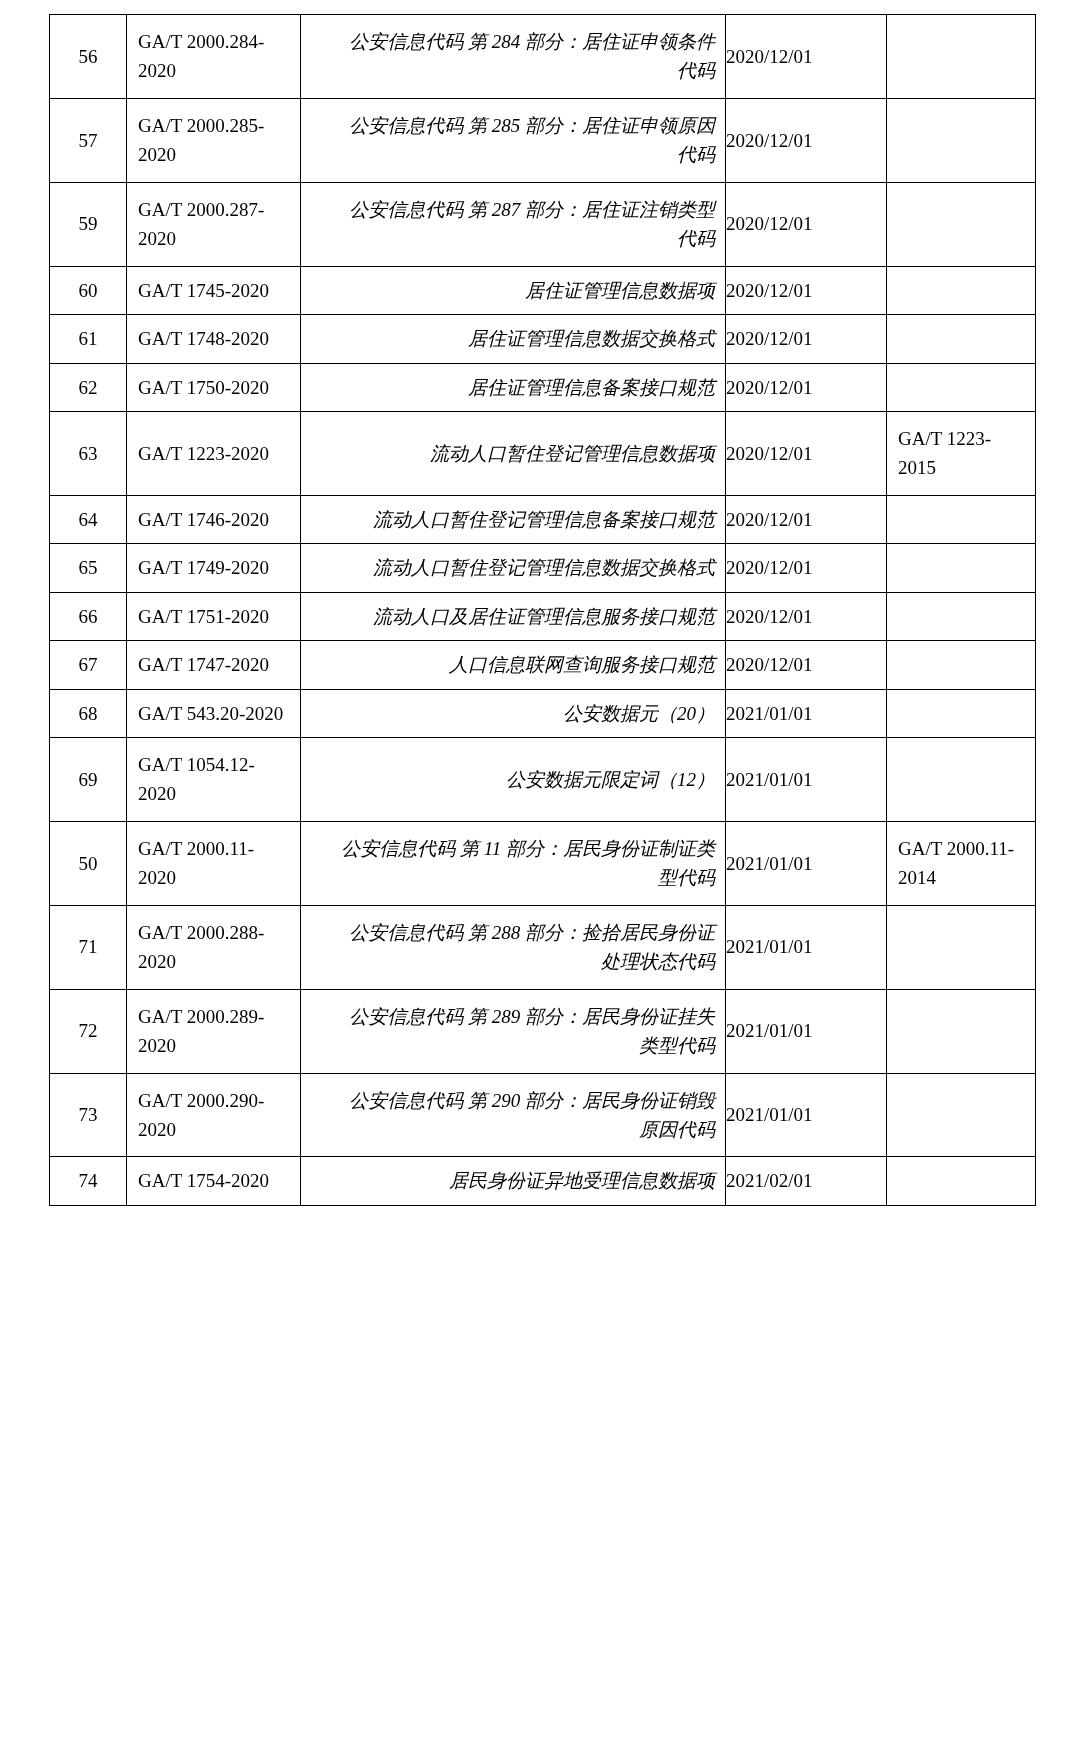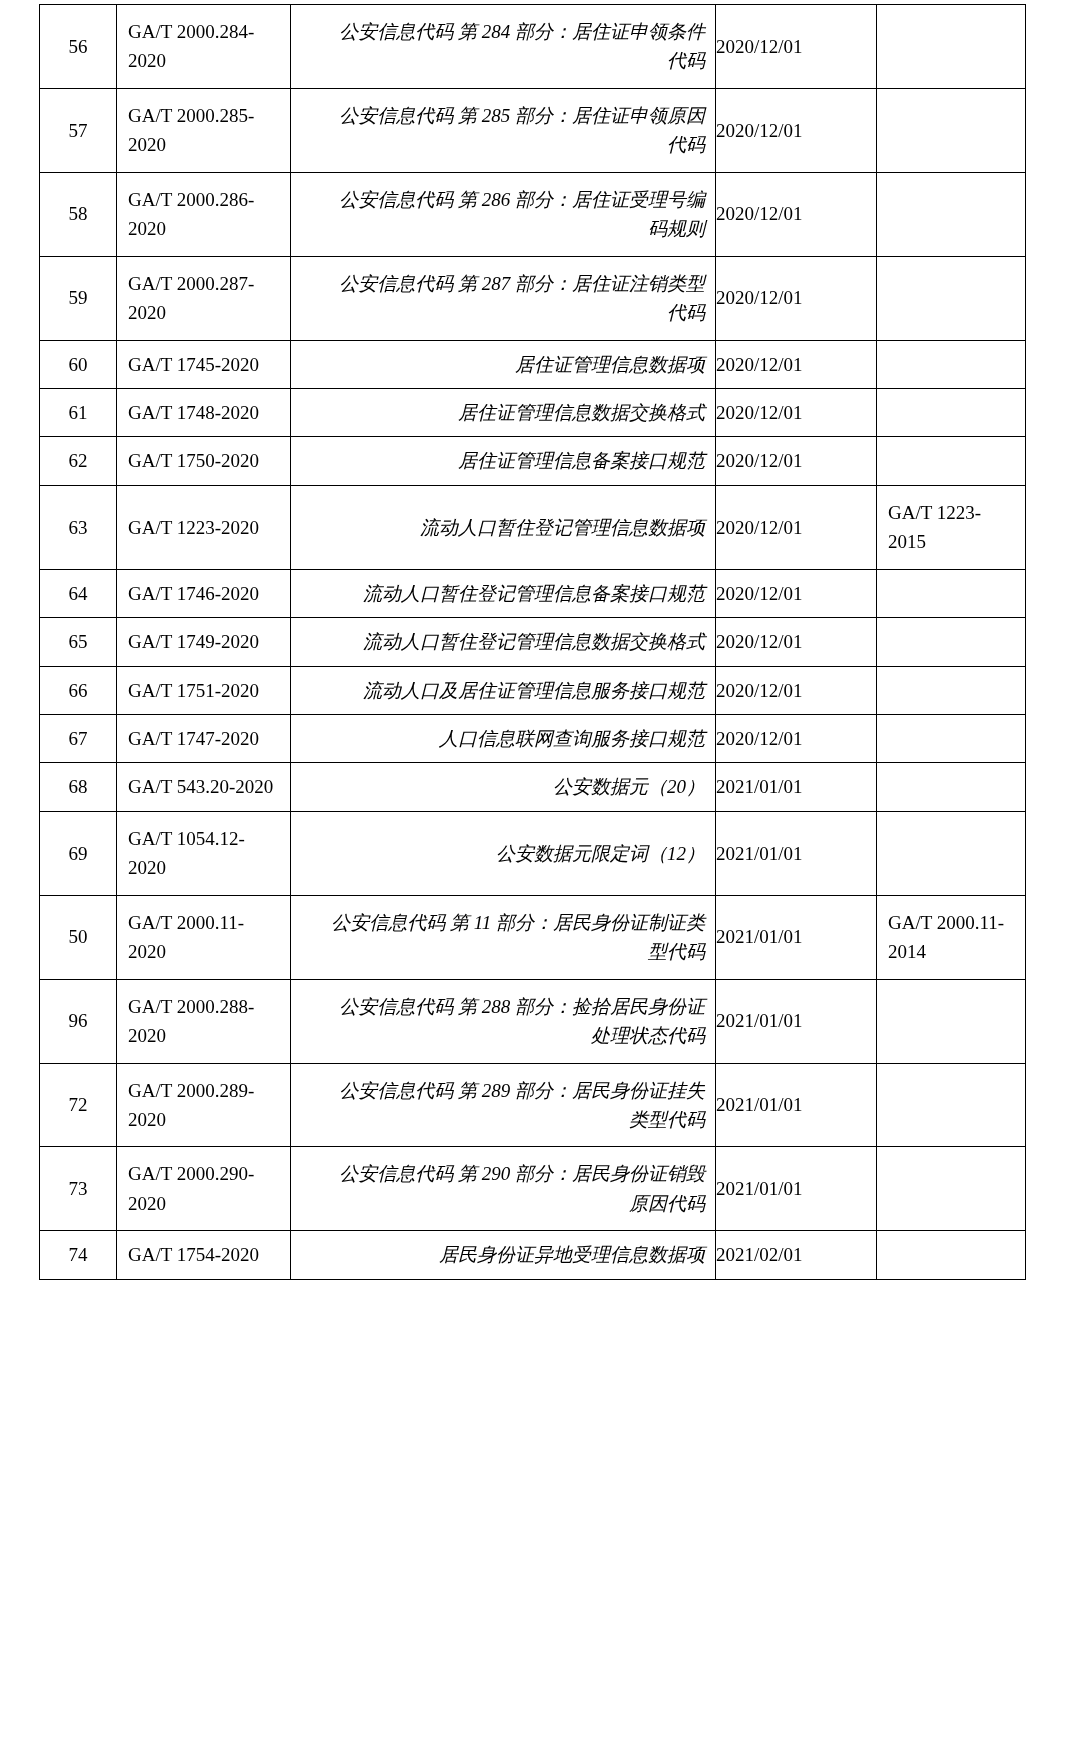--- a/index.html
+++ b/index.html
@@ -17,21 +17,21 @@
   .page {
     position: relative;
     width: 1080px;
     height: 1762px;
     box-sizing: border-box;
     padding: 0 35px 0 35px;
   }
   table.std-table {
     border-collapse: collapse;
     width: 925px;
-    margin: 4px;
+    margin: 14px;
     table-layout: fixed;
     padding-left: 11px;
   }
   table.std-table td {
     border: 1.5px solid #000000;
     padding: 0;
     vertical-align: middle;
     font-size: 19px;
     line-height: 1.55;
     color: #000;
@@ -122,39 +122,20 @@
 代码</span>
           </td>
         <td class="c-date">
             <span class="cell-inner">2020/12/01</span>
           </td>
         <td class="c-repl">
             <span class="cell-inner"></span>
           </td>
       </tr>
 
-      <tr class="tall">
-        <td class="c-num">
-            <span class="cell-inner">58</span>
-          </td>
-        <td class="c-code">
-            <span class="cell-inner">GA/T 2000.286-
-2020</span>
-          </td>
-        <td class="c-name">
-            <span class="cell-inner">公安信息代码 第 286 部分：居住证受理号编
-码规则</span>
-          </td>
-        <td class="c-date">
-            <span class="cell-inner">2020/12/01</span>
-          </td>
-        <td class="c-repl">
-            <span class="cell-inner"></span>
-          </td>
-      </tr>
 
       <tr class="tall">
         <td class="c-num">
             <span class="cell-inner">59</span>
           </td>
         <td class="c-code">
             <span class="cell-inner">GA/T 2000.287-
 2020</span>
           </td>
         <td class="c-name">
@@ -367,21 +348,21 @@
             <span class="cell-inner">2021/01/01</span>
           </td>
         <td class="c-repl">
             <span class="cell-inner">GA/T 2000.11-
 2014</span>
           </td>
       </tr>
 
       <tr class="tall">
         <td class="c-num">
-            <span class="cell-inner">96</span>
+            <span class="cell-inner">71</span>
           </td>
         <td class="c-code">
             <span class="cell-inner">GA/T 2000.288-
 2020</span>
           </td>
         <td class="c-name">
             <span class="cell-inner">公安信息代码 第 288 部分：捡拾居民身份证
 处理状态代码</span>
           </td>
         <td class="c-date">

